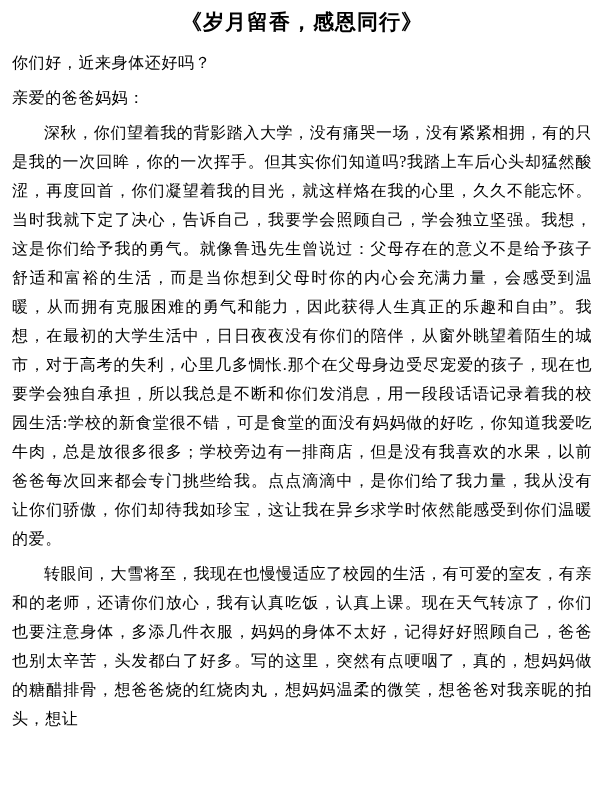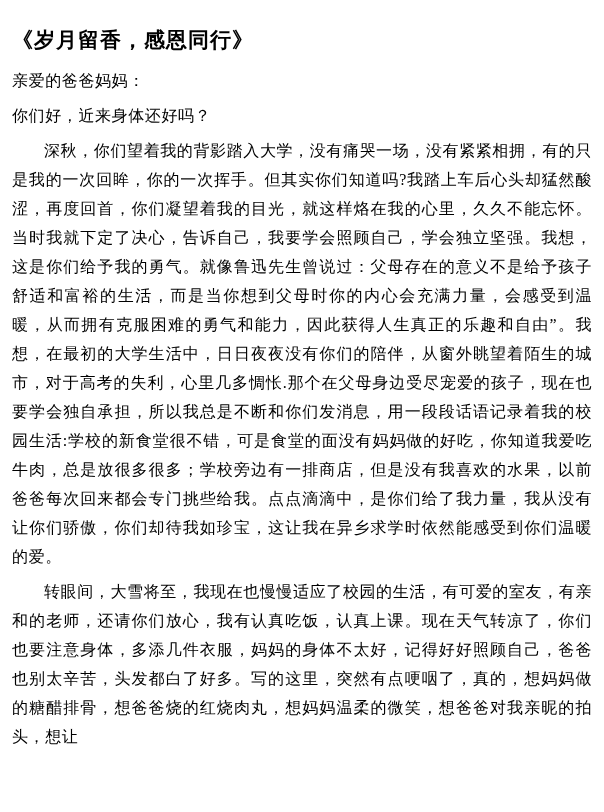--- a/index.html
+++ b/index.html
@@ -18,21 +18,22 @@
     height: 812px;
     padding: 6px 12px 0 12px;
     background: #ffffff;
     color: #000000;
     font-family: "Liberation Serif", "DejaVu Serif", serif;
     font-size: 16px;
     letter-spacing: 0.6px;
     overflow: hidden;
   }
   .doc-title {
-    margin: 20px 0 12px 0;
+    margin: 2px 0 12px 0;
+    text-align: center;
     font-weight: bold;
     font-size: 21px;
     line-height: 28px;
     letter-spacing: 1px;
     font-family: "Liberation Sans", "DejaVu Sans", sans-serif;
     color: #000000;
   }
   .line, .para {
     margin: 6px 0 0 0;
     line-height: 29px;
@@ -42,21 +43,21 @@
   .para {
     text-indent: 2em;
   }
 </style>
 </head>
 <body>
 
 <div class="page">
   <h1 class="doc-title">《岁月留香，感恩同行》</h1>
 
+  <p class="line">你们好，近来身体还好吗？</p>
+
   <p class="line">亲爱的爸爸妈妈：</p>
-
-  <p class="line">你们好，近来身体还好吗？</p>
 
 
   <p class="para">深秋，你们望着我的背影踏入大学，没有痛哭一场，没有紧紧相拥，有的只是我的一次回眸，你的一次挥手。但其实你们知道吗?我踏上车后心头却猛然酸涩，再度回首，你们凝望着我的目光，就这样烙在我的心里，久久不能忘怀。当时我就下定了决心，告诉自己，我要学会照顾自己，学会独立坚强。我想，这是你们给予我的勇气。就像鲁迅先生曾说过：父母存在的意义不是给予孩子舒适和富裕的生活，而是当你想到父母时你的内心会充满力量，会感受到温暖，从而拥有克服困难的勇气和能力，因此获得人生真正的乐趣和自由”。我想，在最初的大学生活中，日日夜夜没有你们的陪伴，从窗外眺望着陌生的城市，对于高考的失利，心里几多惆怅.那个在父母身边受尽宠爱的孩子，现在也要学会独自承担，所以我总是不断和你们发消息，用一段段话语记录着我的校园生活:学校的新食堂很不错，可是食堂的面没有妈妈做的好吃，你知道我爱吃牛肉，总是放很多很多；学校旁边有一排商店，但是没有我喜欢的水果，以前爸爸每次回来都会专门挑些给我。点点滴滴中，是你们给了我力量，我从没有让你们骄傲，你们却待我如珍宝，这让我在异乡求学时依然能感受到你们温暖的爱。</p>
 
   <p class="para">转眼间，大雪将至，我现在也慢慢适应了校园的生活，有可爱的室友，有亲和的老师，还请你们放心，我有认真吃饭，认真上课。现在天气转凉了，你们也要注意身体，多添几件衣服，妈妈的身体不太好，记得好好照顾自己，爸爸也别太辛苦，头发都白了好多。写的这里，突然有点哽咽了，真的，想妈妈做的糖醋排骨，想爸爸烧的红烧肉丸，想妈妈温柔的微笑，想爸爸对我亲昵的拍头，想让</p>
 </div>
 
 </body></html>

